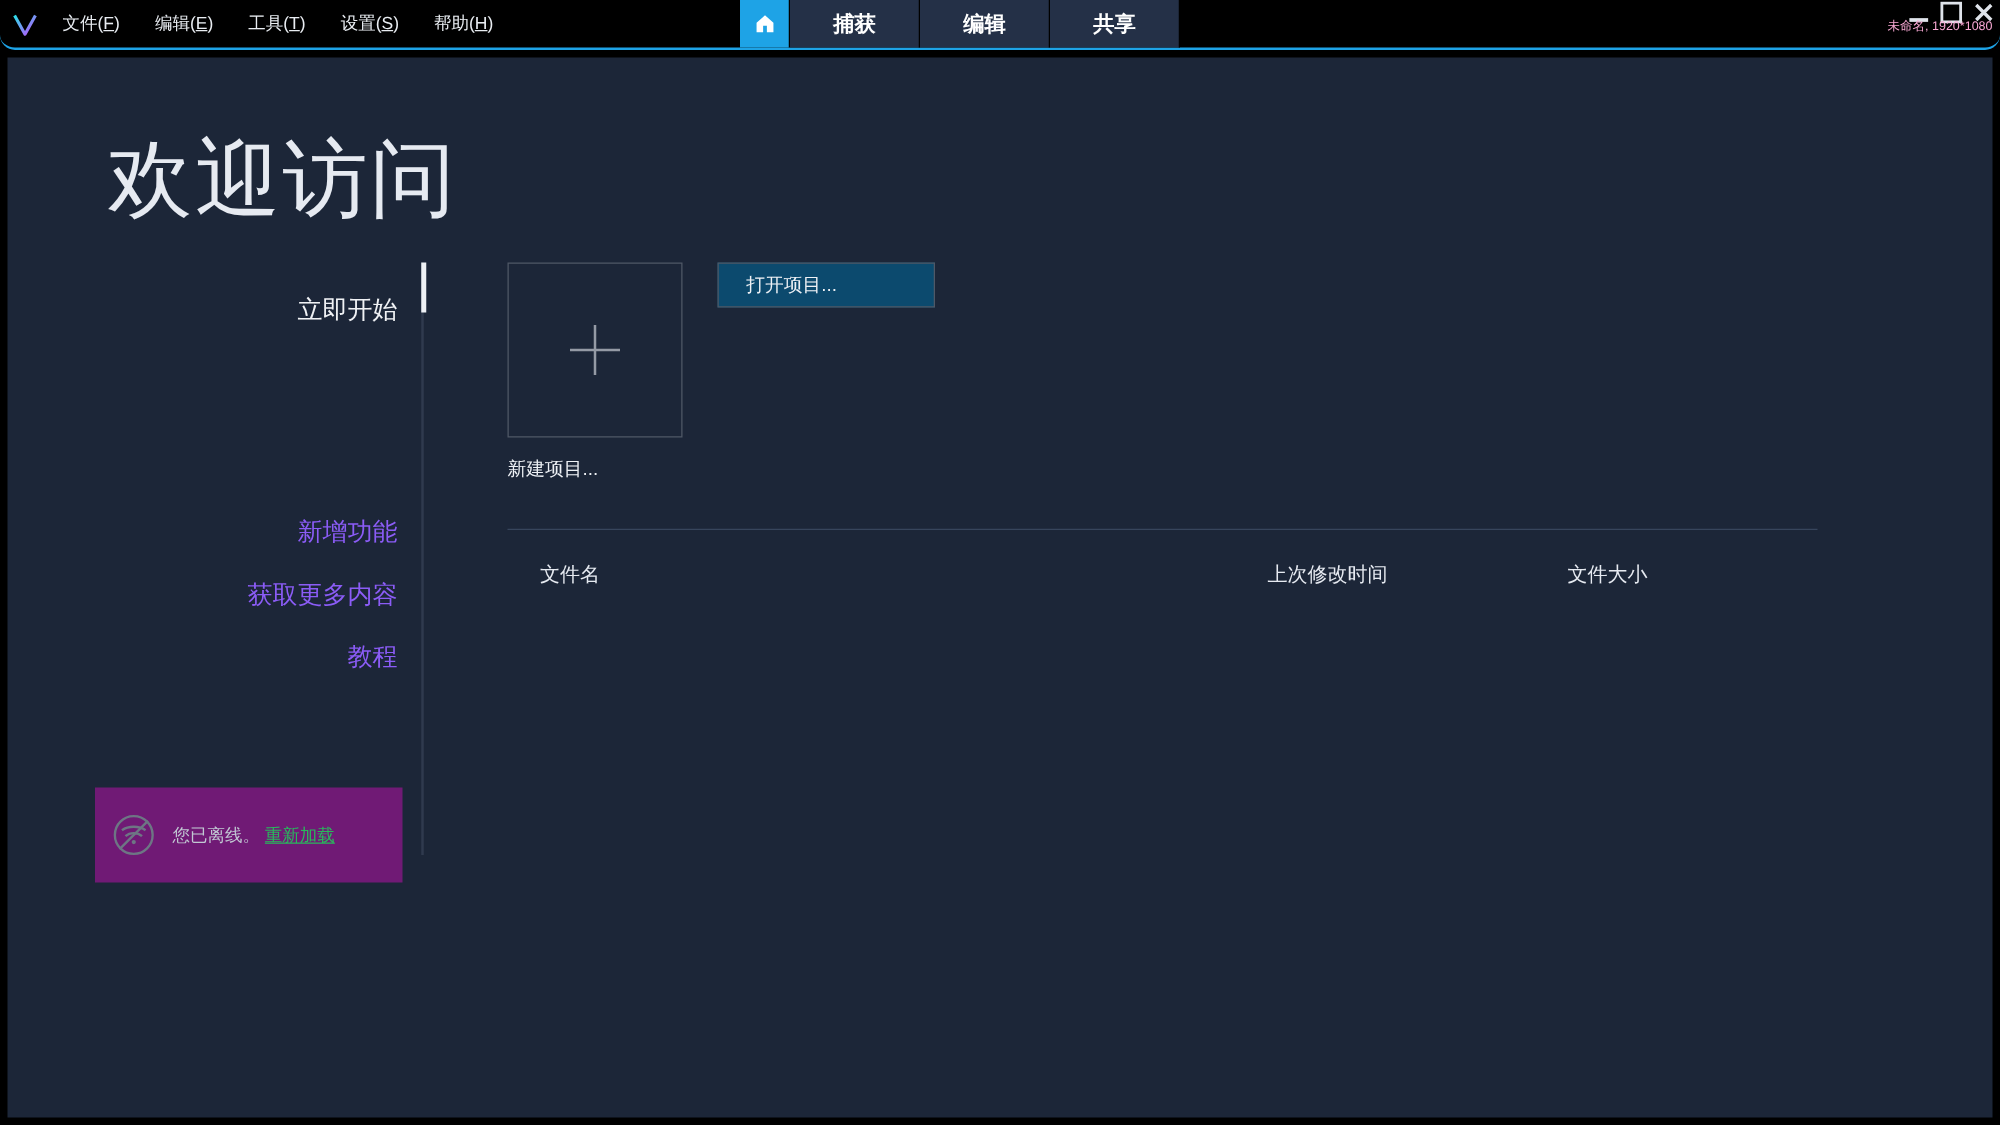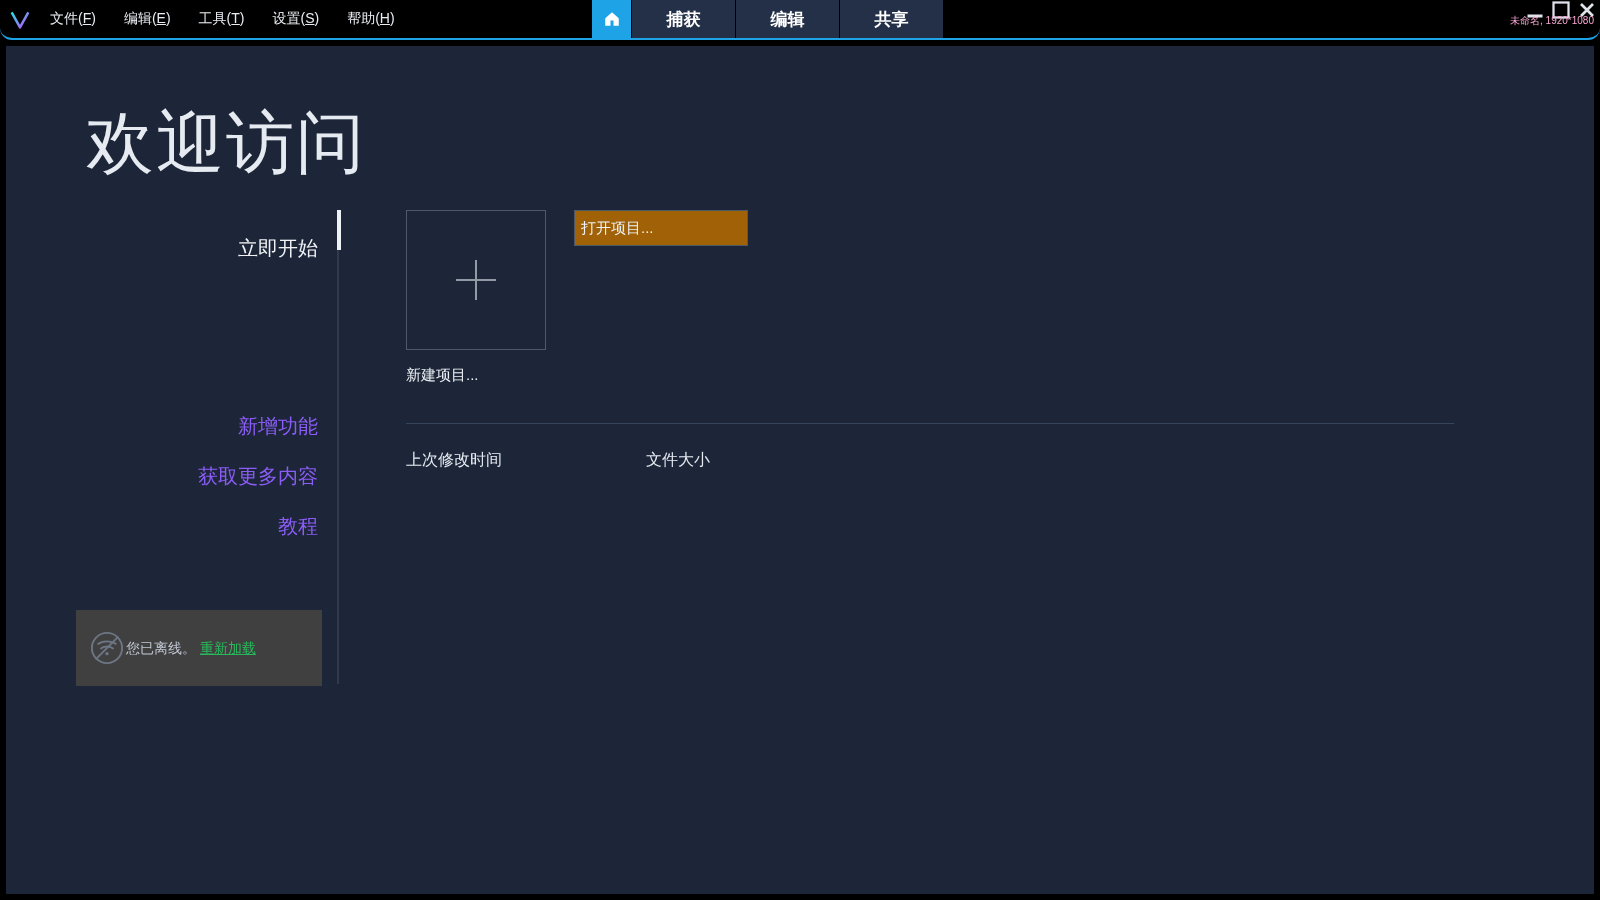--- a/index.html
+++ b/index.html
@@ -152,24 +152,24 @@
     align-items: center;
     justify-content: center;
     cursor: default;
   }
   .tile-box svg { width: 56px; height: 56px; stroke: #949aa5; }
   .tile-label { margin-top: 16px; font-size: 15px; color: #eef1f5; }
   .open-btn {
     width: 174px;
     height: 36px;
     border: 1px solid #4f5866;
-    background: #a16207;
-    display: flex;
-    align-items: center;
-    padding: 0 6px;
+    background: #0c4a6e;
+    display: flex;
+    align-items: center;
+    padding: 0 22px;
     font-size: 15px;
     color: #eef1f5;
     cursor: default;
   }
   .divider {
     margin-top: 38px;
     height: 1px;
     background: #37455c;
     width: 100%;
   }
@@ -178,28 +178,28 @@
     margin-top: 26px;
     font-size: 16px;
     color: #e6eaf1;
   }
   .th-name { flex: 1; padding-left: 26px; }
   .th-mod { width: 240px; }
   .th-size { width: 200px; }
   .offline {
     position: absolute;
     left: 70px;
-    top: 564px;
+    top: 584px;
     width: 246px;
     height: 76px;
-    background: #404040;
+    background: #701a75;
     display: flex;
     align-items: center;
     padding: 0 14px;
-    gap: 2px;
+    gap: 14px;
   }
   .offline svg { width: 34px; height: 34px; }
   .offline-text { font-size: 14px; color: #c1c8d3; line-height: 1.5; }
   .offline-text a { color: #29b85c; text-decoration: underline; cursor: default; }
 </style>
 </head>
 <body>
 
 <div class="titlebar">
   <div class="logo">
@@ -274,20 +274,21 @@
             </svg>
         </div>
         <div class="tile-label">新建项目...</div>
       </div>
       <div class="open-btn">打开项目...</div>
     </div>
 
     <div class="divider"></div>
 
     <div class="table-head">
+      <div class="th-name">文件名</div>
       <div class="th-mod">上次修改时间</div>
       <div class="th-size">文件大小</div>
     </div>
   </div>
 
   <div class="offline">
     <svg viewBox="0 0 36 36">
       <circle cx="18" cy="18" r="16" fill="none" stroke="#6d7684" stroke-width="2"></circle>
       <path d="M8 14 A14 10 0 0 1 28 14" fill="none" stroke="#6d7684" stroke-width="2"></path>
       <path d="M11 19 A9 7 0 0 1 25 19" fill="none" stroke="#6d7684" stroke-width="2"></path>

